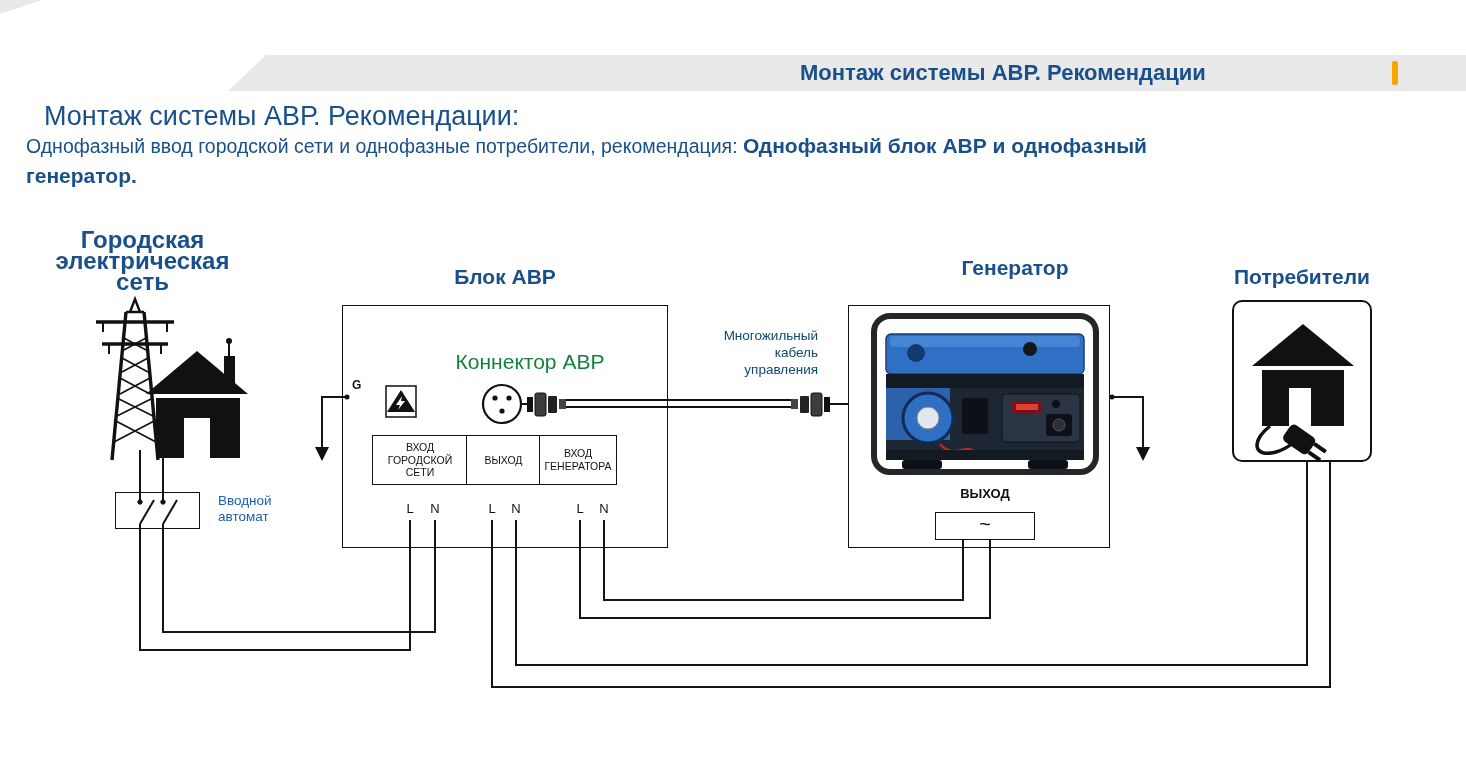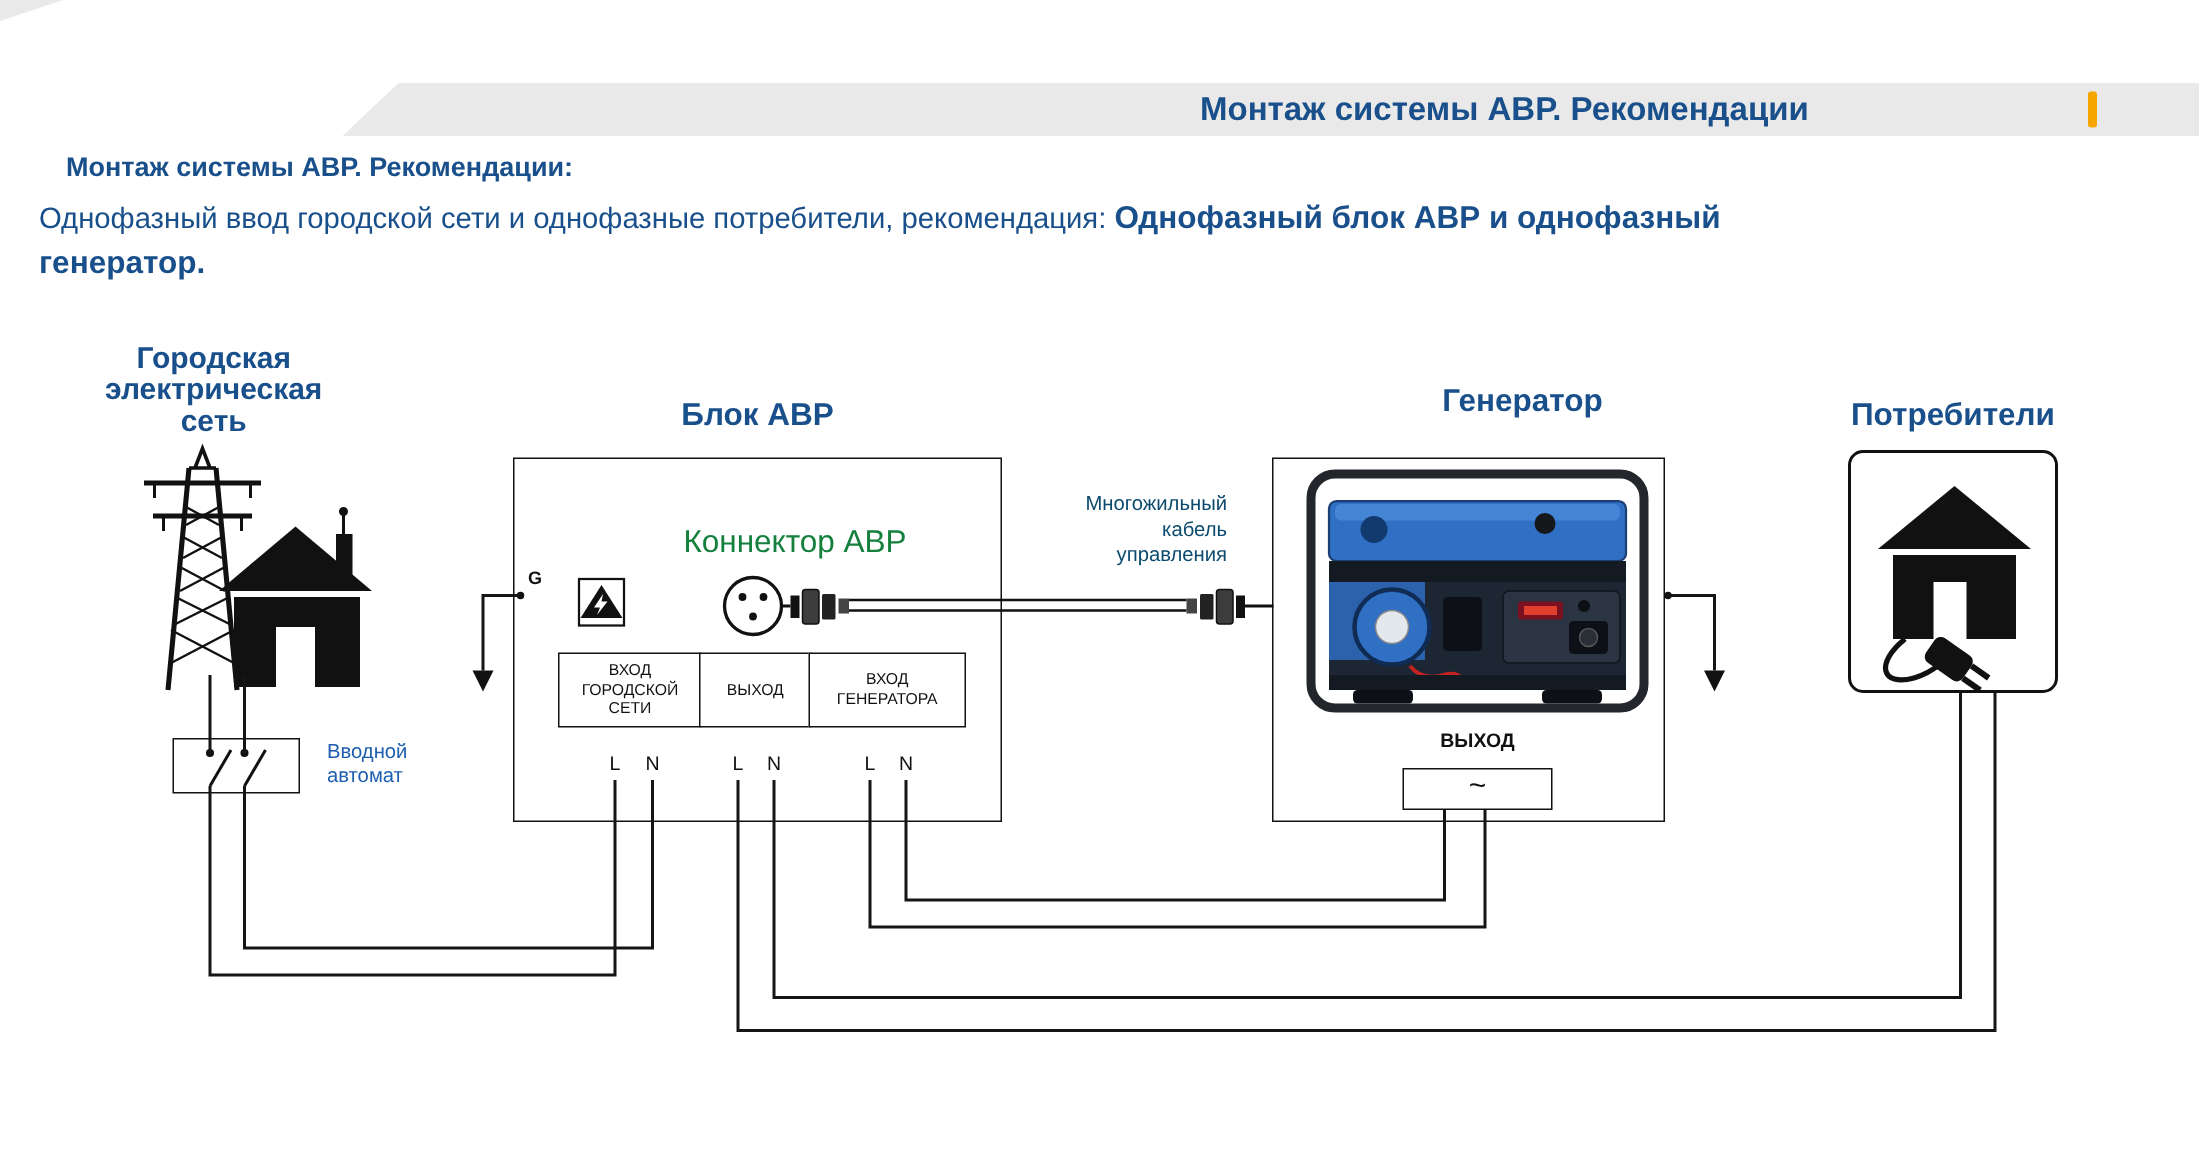--- a/index.html
+++ b/index.html
@@ -7,56 +7,56 @@
   body{position:relative;background:#ffffff;font-family:"Liberation Sans",sans-serif;overflow:hidden;color:#111}
 
   .corner-sliver{position:absolute;left:0;top:0;width:42px;height:14px;background:#e9e9e9;
     clip-path:polygon(0 0,42px 0,0 14px)}
   .banner-band{position:absolute;left:0;top:55px;width:1466px;height:36px;background:#e9e9e9;
     clip-path:polygon(228px 36px,266px 0,1466px 0,1466px 36px)}
   .banner-text{position:absolute;top:60px;left:800px;width:582px;text-align:left;
     font-size:22px;font-weight:bold;color:#19508b}
   .banner-accent{position:absolute;left:1392px;top:61px;width:6px;height:24px;background:#f7a600;border-radius:2px}
 
-  .page-title{position:absolute;left:44px;top:101px;font-size:18px;font-weight:bold;color:#19508b}
+  .page-title{position:absolute;left:44px;top:101px;font-size:27px;font-weight:normal;color:#19508b}
   .intro-par{position:absolute;left:26px;top:131px;width:1360px;font-size:19.5px;color:#19508b;line-height:30px}
   .intro-par b{font-size:21px;font-weight:bold}
 
   .box{position:absolute;background:#fff;border:1.6px solid #111}
   .avr-box{left:342px;top:305px;width:326px;height:243px}
   .gen-box{left:848px;top:305px;width:262px;height:243px}
   .cons-box{left:1232px;top:300px;width:140px;height:162px;border-width:2px;border-radius:10px}
   .breaker-box{left:115px;top:492px;width:85px;height:37px;border-width:1.5px}
   .out-box{left:935px;top:512px;width:100px;height:28px;border-width:1.5px;text-align:center;
     font-size:20px;line-height:22px;color:#111}
 
   .sec-title{position:absolute;text-align:center;font-size:21px;font-weight:bold;color:#19508b}
   .t-avr{left:342px;top:265px;width:326px}
   .t-gen{left:884px;top:256px;width:262px}
   .t-cons{left:1232px;top:265px;width:140px}
-  .t-city{left:35px;top:229px;width:215px;font-size:20px;line-height:21px}
+  .t-city{left:35px;top:229px;width:215px;font-size:24px;line-height:21px}
   .t-city span{display:block}
 
   .konnektor{position:absolute;left:400px;top:350px;width:260px;text-align:center;
     font-size:21px;color:#15803d}
   .cable-label{position:absolute;left:672px;top:327px;width:146px;text-align:right;
     font-size:13.5px;line-height:17px;color:#0c4a6e}
   .cable-label span{display:block}
   .breaker-label{position:absolute;left:218px;top:493px;font-size:13.5px;line-height:16px;color:#1d5fae}
   .breaker-label span{display:block}
   .g-label{position:absolute;left:352px;top:378px;font-size:12px;font-weight:bold;color:#111}
   .gen-out-label{position:absolute;left:935px;top:486px;width:100px;text-align:center;
     font-size:13px;font-weight:bold;color:#111}
 
   .term{position:absolute;top:435px;height:50px;background:#fff;border:1.3px solid #111;
     display:flex;align-items:center;justify-content:center;text-align:center;
     font-size:10.5px;line-height:1.2;padding:0 3px;color:#111}
   .term1{left:372px;width:96px}
   .term2{left:466px;width:75px}
-  .term3{left:539px;width:105px}
+  .term3{left:539px;width:78px}
 
   .ln{position:absolute;top:501px;width:14px;text-align:center;font-size:13px;color:#111}
 
   .diagram-svg{position:absolute;left:0;top:0;width:1466px;height:780px;pointer-events:none}
 </style>
 </head>
 <body>
 
 <div class="corner-sliver"></div>
 <div class="banner-band"></div>

